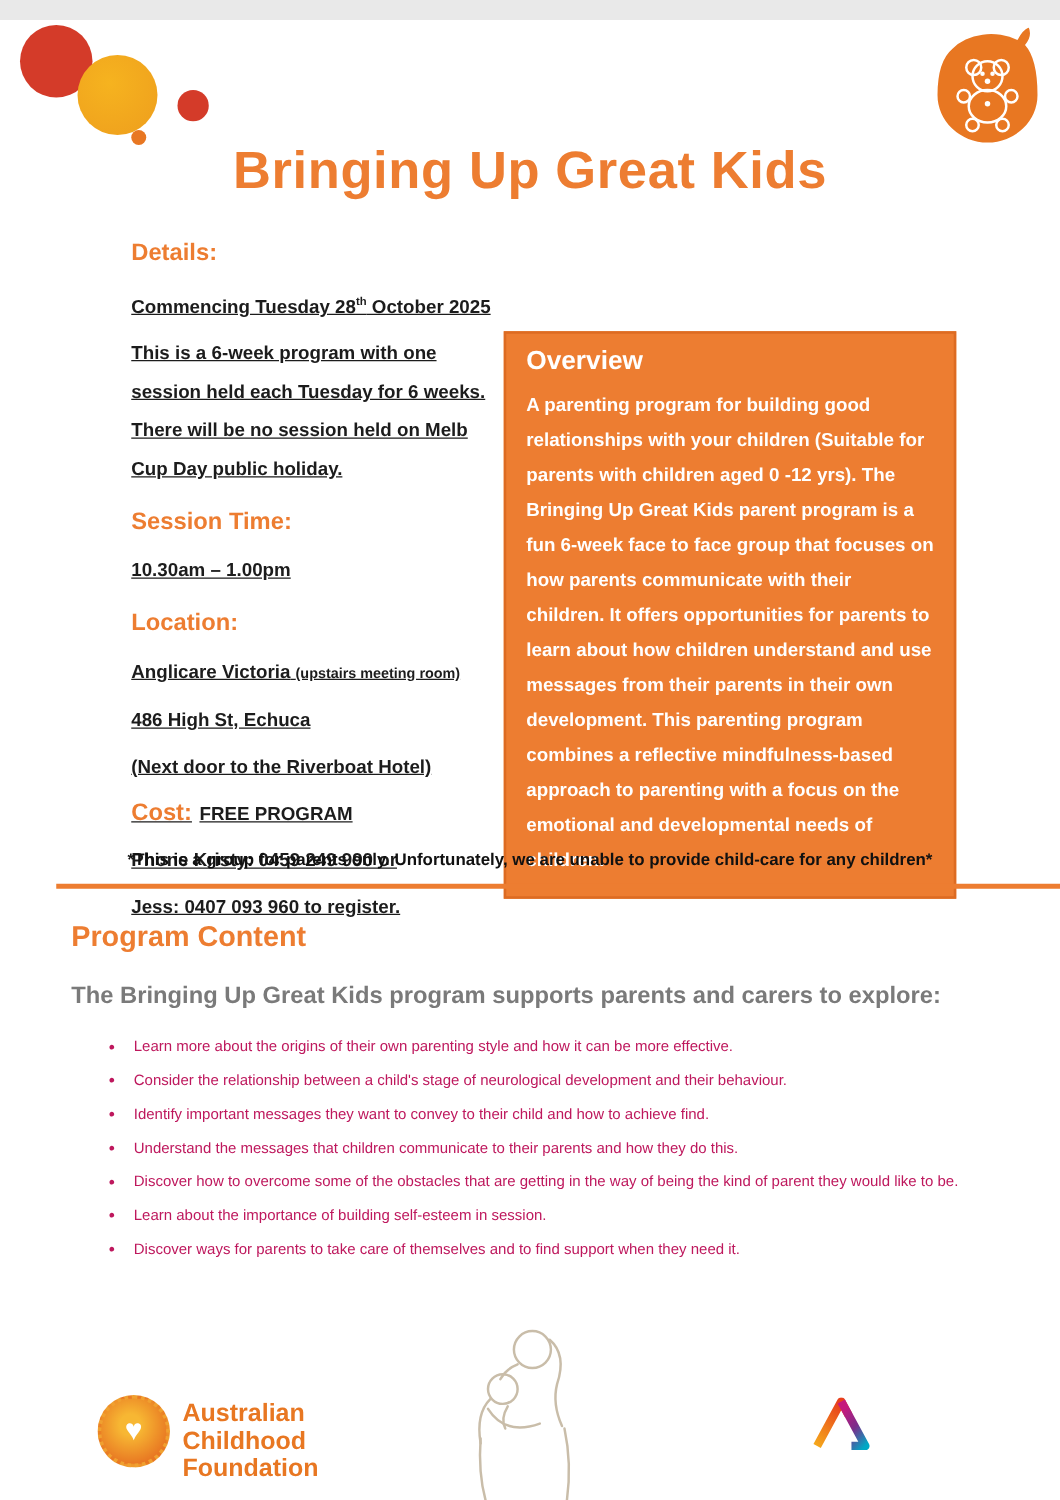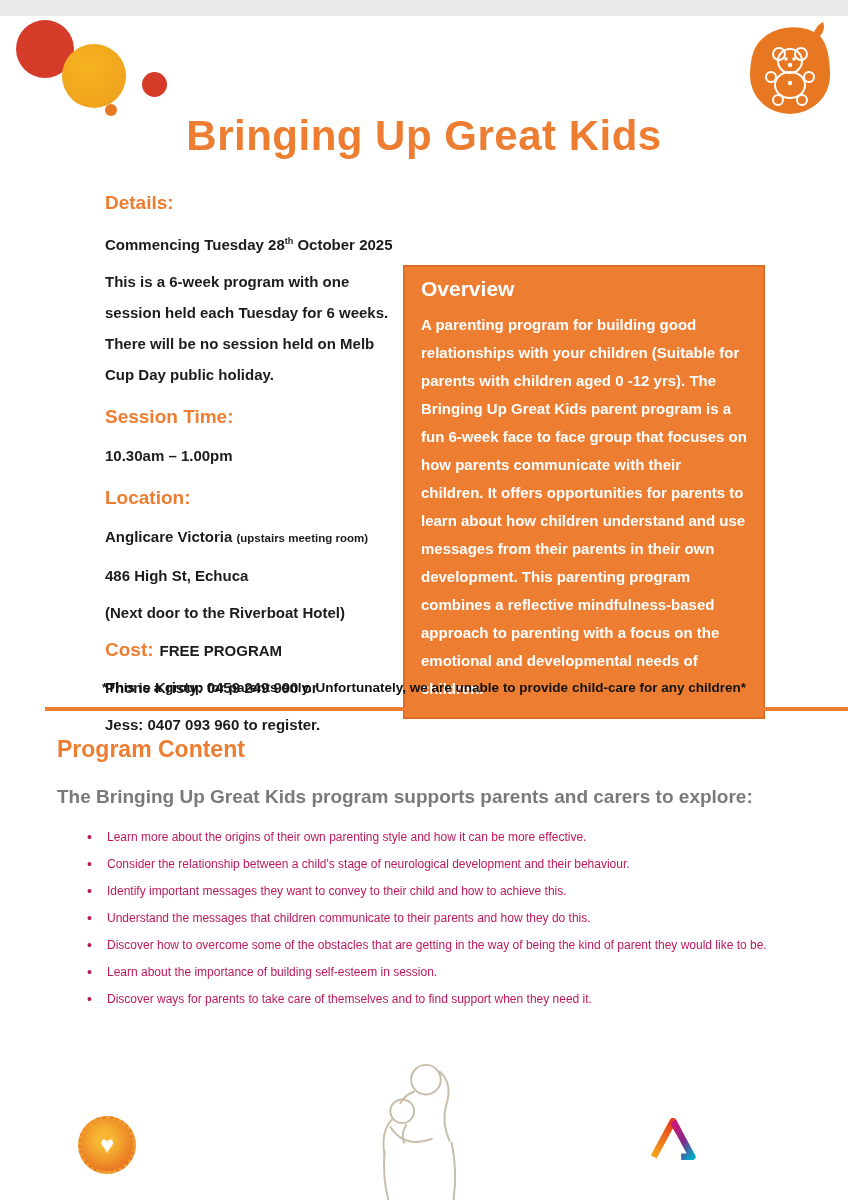--- a/index.html
+++ b/index.html
@@ -25,21 +25,21 @@
   .title {
     position:absolute; top:96px; left:0; width:100%;
     text-align:center; color:#ed7d31; font-size:42px; font-weight:bold;
     letter-spacing:0.5px;
   }
 
   
   .details { position:absolute; left:105px; top:176px; width:302px; }
   .h-orange { color:#ed7d31; font-size:19px; font-weight:bold; margin:16px 0 12px; }
   .details .h-orange:first-child { margin-top:0; }
-  .details p { font-size:15px; font-weight:bold; color:#1c1c1c; line-height:31px; margin:0 0 6px; }
+  .details p { font-size:15px; font-weight:bold; color:#1c1c1c; line-height:31px; margin:0 0 6px;text-decoration:underline; }
   .nowrap { white-space:nowrap; }
   sup { font-size:60%; vertical-align:super; }
   .loc-small { font-size:11.5px; }
   .cost-line .h-orange { display:inline; margin:0 6px 0 0; }
 
   
   .overview {
     position:absolute; left:403px; top:249px; width:362px;
     background:#ed7d31; border:2px solid #dd6b22; padding:10px 16px 14px;
   }
@@ -148,30 +148,35 @@
 
   <p class="footnote">*This is a group for parents only. Unfortunately, we are unable to provide child-care for any children*</p>
   <div class="rule"></div>
 
   <div class="program">
     <h2>Program Content</h2>
     <p class="intro">The Bringing Up Great Kids program supports parents and carers to explore:</p>
     <ul class="bullets">
       <li>Learn more about the origins of their own parenting style and how it can be more effective.</li>
       <li>Consider the relationship between a child's stage of neurological development and their behaviour.</li>
-      <li>Identify important messages they want to convey to their child and how to achieve this.</li>
+      <li>Identify important messages they want to convey to their child and how to achieve find.</li>
       <li>Understand the messages that children communicate to their parents and how they do this.</li>
       <li>Discover how to overcome some of the obstacles that are getting in the way of being the kind of parent they would like to be.</li>
       <li>Learn about the importance of building self-esteem in session.</li>
       <li>Discover ways for parents to take care of themselves and to find support when they need it.</li>
     </ul>
   </div>
 
   <div class="acf">
     <div class="acf-circle">♥</div>
+    <div class="acf-text">
+      <div>Australian</div>
+      <div>Childhood</div>
+      <div>Foundation</div>
+    </div>
   </div>
 
   <div class="sketch">
     <svg viewBox="0 0 120 150" width="120" height="148">
       <g stroke="#c9bda9" stroke-width="2" fill="none" stroke-linecap="round">
         <circle cx="66" cy="24" r="15"></circle>
         <path d="M80 16 q14 12 6 36 q-4 16 4 34"></path>
         <path d="M54 36 q-10 4 -14 12"></path>
         <circle cx="42" cy="56" r="12"></circle>
         <path d="M32 64 q-12 12 -8 36"></path>

